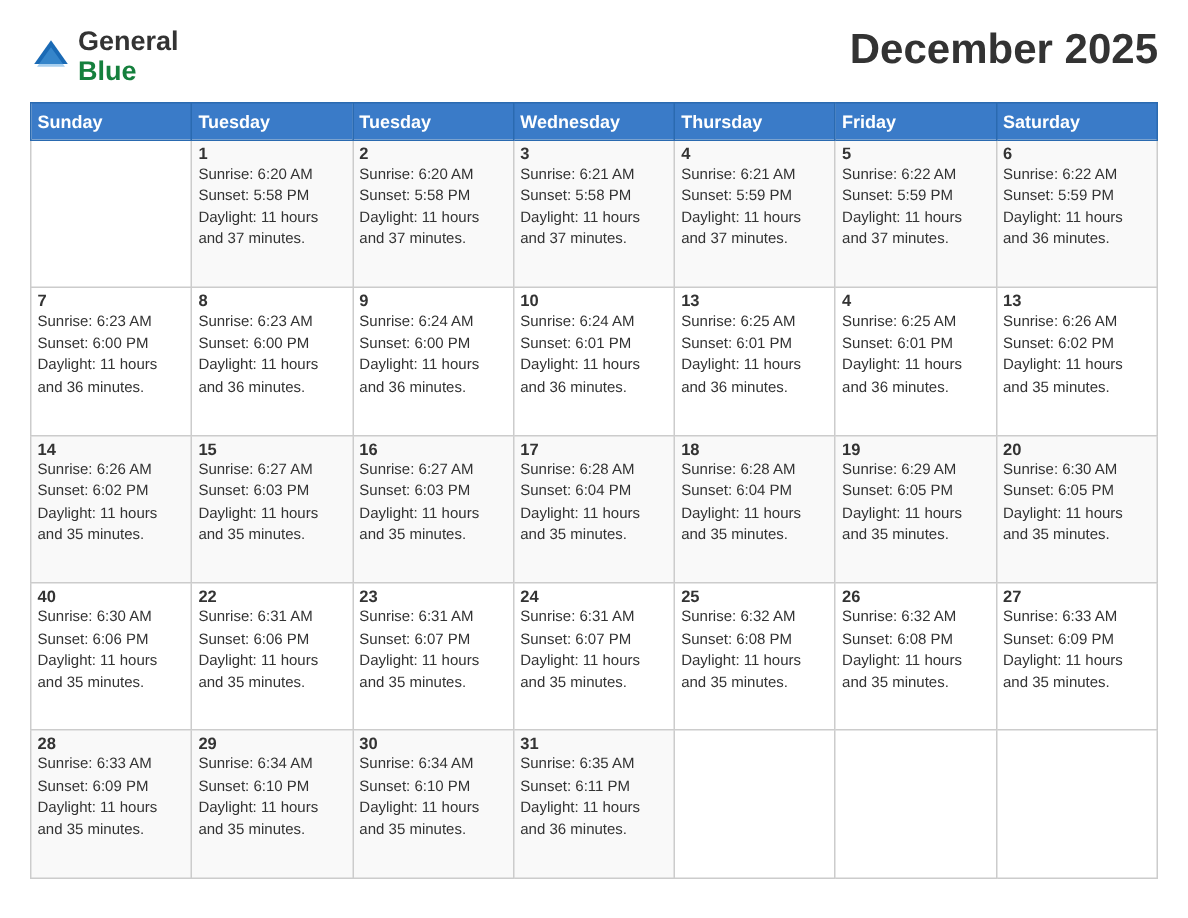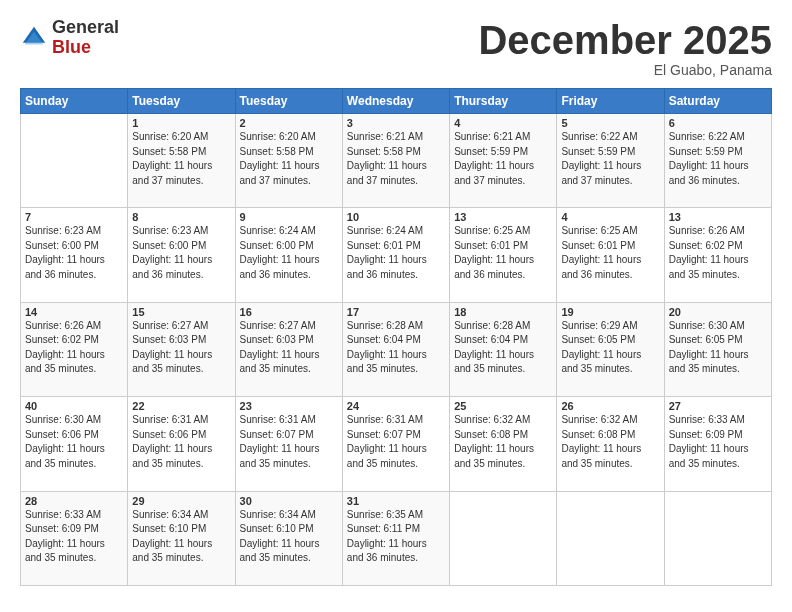--- a/index.html
+++ b/index.html
@@ -27,30 +27,30 @@
       display: flex;
       align-items: center;
       gap: 4px;
     }
     .logo-text {
       font-size: 18px;
       font-weight: bold;
       line-height: 1.1;
     }
     .logo-general { color: #333; }
-    .logo-blue { color: #b91c1c; }
+    .logo-blue { color: #15803d; }
     .logo-icon {
       width: 28px;
       height: 28px;
     }
     .title-block {
       text-align: right;
     }
     .main-title {
-      font-size: 40px;
+      font-size: 28px;
       font-weight: bold;
       color: #333;
       line-height: 1.1;
     }
     .subtitle {
       font-size: 14px;
       color: #555;
     }
     .calendar {
       flex: 1;
@@ -105,21 +105,20 @@
         <polygon points="15,3 27,20 3,20" fill="#1a6ab5"></polygon>
         <polygon points="15,8 25,22 5,22" fill="#4fa0e0" opacity="0.5"></polygon>
       </svg>
       <div class="logo-text">
         <span class="logo-general">General</span><br>
         <span class="logo-blue">Blue</span>
       </div>
     </div>
     <div class="title-block">
       <div class="main-title">December 2025</div>
-      <div class="subtitle">El Guabo, Panama</div>
     </div>
   </div>
 
   <table class="calendar">
     <thead>
       <tr>
       <th>Sunday</th>
           <th>Tuesday</th>
           <th>Tuesday</th>
           <th>Wednesday</th>

